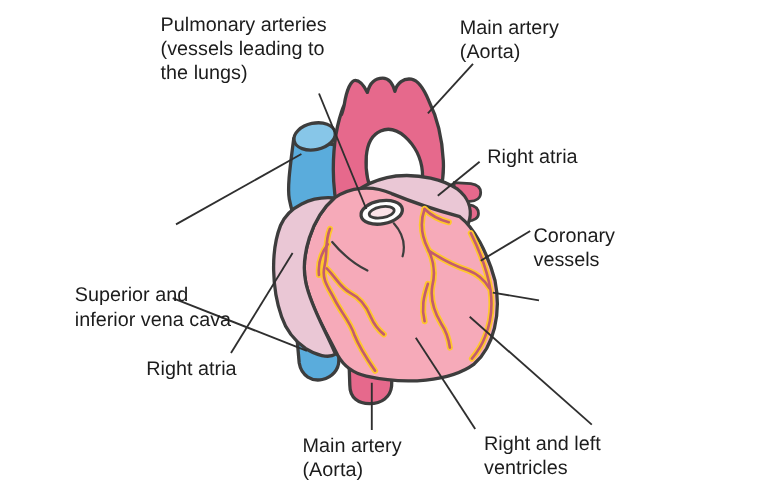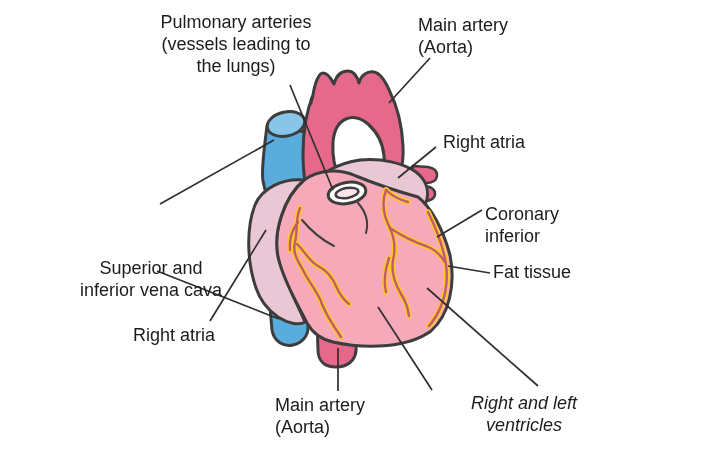--- a/index.html
+++ b/index.html
@@ -11,21 +11,21 @@
   .shape{stroke:#3d3d3d;stroke-width:3;stroke-linejoin:round;}
   .thin{stroke:#3d3d3d;stroke-width:2.5;}
   .detail{fill:none;stroke:#3d3d3d;stroke-width:2;stroke-linecap:round;}
   .fatline{fill:none;stroke-width:5.5;stroke-linecap:round;stroke-linejoin:round;}
   .corline{fill:none;stroke-width:2.4;stroke-linecap:round;stroke-linejoin:round;}
   .leader{stroke:#2f2f2f;stroke-width:1.7;}
   .lbl{
     position:absolute;font-size:18px;line-height:22px;color:#1c1c1c;
     white-space:pre-line;
   }
-  .center{text-align:center;}
+  .center{}
 </style>
 </head>
 <body>
 
 <div id="stage">
 
   <svg id="heart-svg" width="702" height="458" viewBox="0 0 702 458">
 
     <path class="shape" d="M 269,296 L 272,330 C 274,342 284,347 293,345 C 302,343 308,336 308,328 L 308,296 Z" fill="#5aacdc"></path>
     <path class="shape" d="M 317,320 L 318,350 C 318,362 326,367 336,367 C 347,367 355,361 356,351 L 357,320 Z" fill="#e6698c"></path>
@@ -138,20 +138,19 @@
   <div class="lbl" style="left:443px;top:131px;">Right atria</div>
 
   <div class="lbl center" style="left:68px;top:214px;width:166px;margin-top:43px;">Superior and
 inferior vena cava</div>
 
   <div class="lbl" style="left:133px;top:324px;">Right atria</div>
 
   <div class="lbl" style="left:275px;top:394px;">Main artery
 (Aorta)</div>
 
-  <div class="lbl center" style="left:464px;top:392px;width:120px;font-style:italic;">Right and left
+  <div class="lbl center" style="left:440px;top:392px;width:120px;">Right and left
 ventricles</div>
 
   <div class="lbl" style="left:485px;top:203px;">Coronary
-inferior</div>
+vessels</div>
 
-  <div class="lbl" style="left:493px;top:261px;">Fat tissue</div>
 </div>
 
 </body></html>

